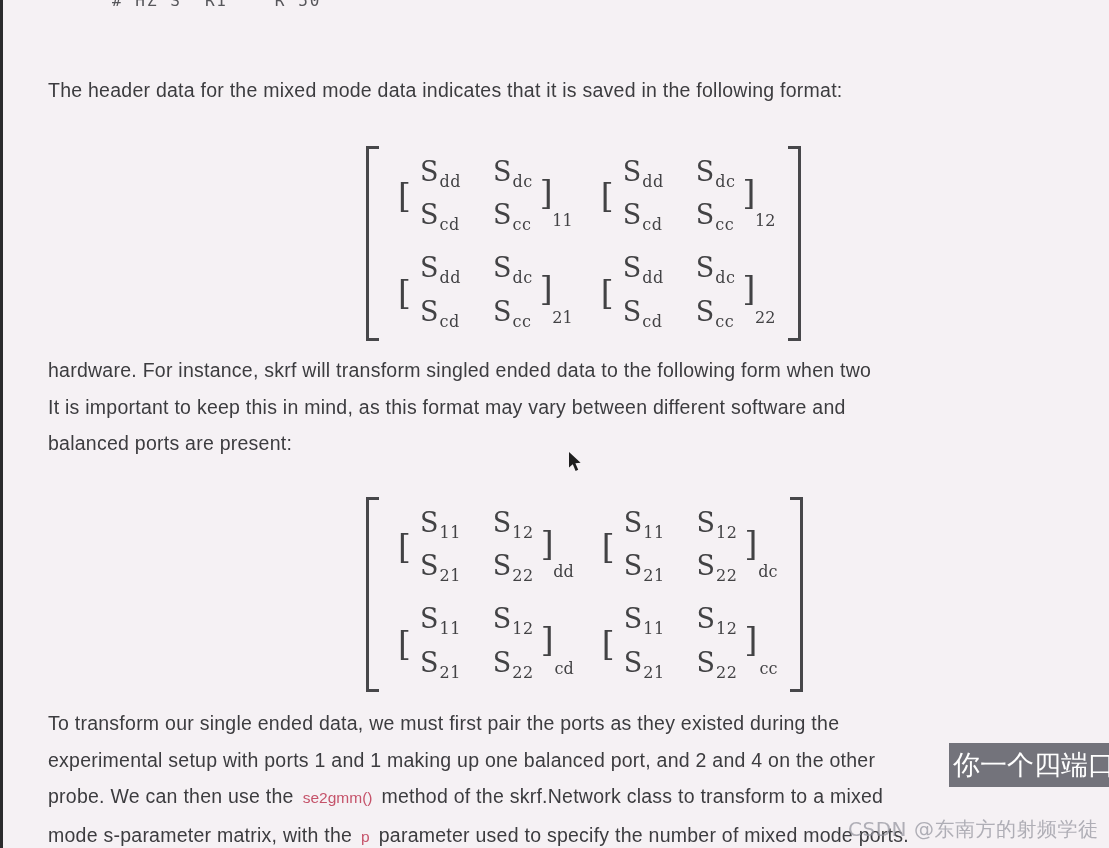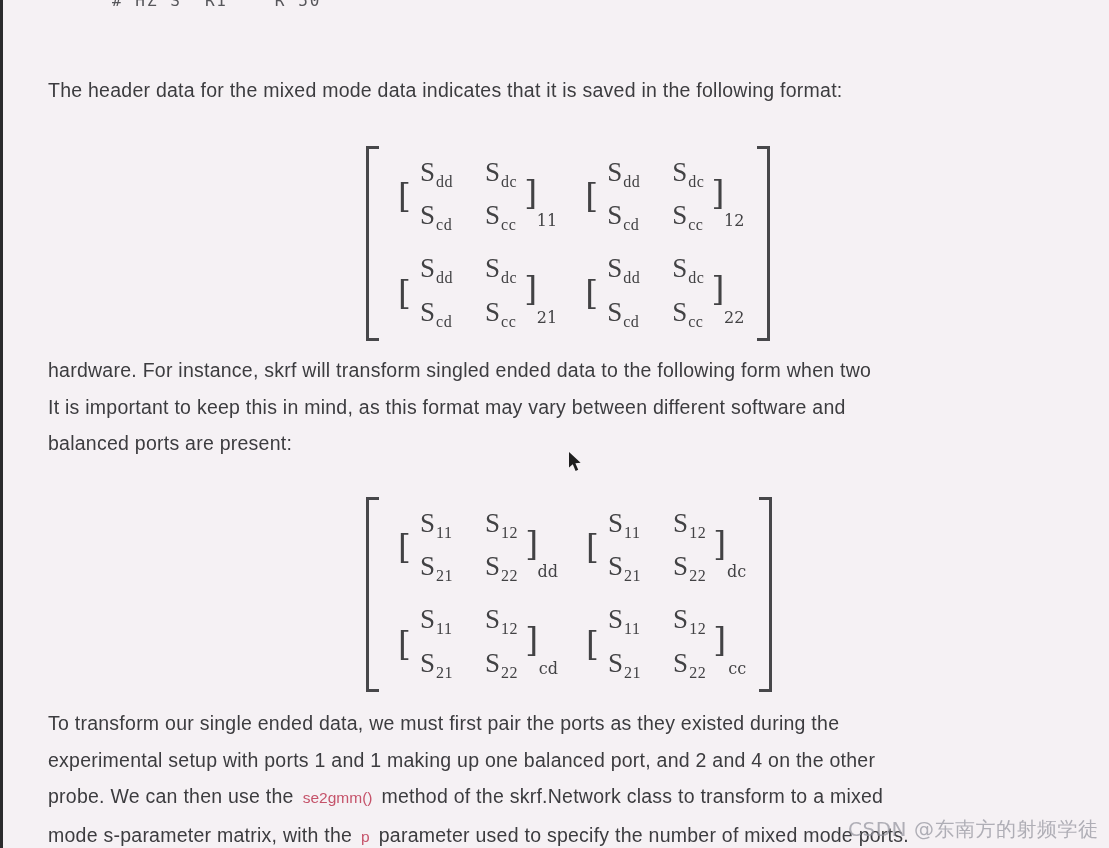--- a/index.html
+++ b/index.html
@@ -49,21 +49,21 @@
     column-gap:24px; row-gap:14px; padding:8px 8px 8px 14px;
   }
   .block {
     position:relative; display:grid; grid-template-columns:auto auto;
     column-gap:32px; row-gap:8px; padding:2px 42px 2px 24px;
   }
   .ib { font-size:33px; line-height:1; }
   .ib-open  { position:absolute; left:2px; top:50%; transform:translateY(-50%); }
   .ib-close { position:absolute; right:22px; top:22px; }
   .bsub { position:absolute; right:2px; bottom:6px; font-size:16px; }
-  .cell { font-size:27px; line-height:1.2; white-space:nowrap;font-family:Liberation Serif, serif; }
+  .cell { font-size:27px; line-height:1.2; white-space:nowrap; }
   .cell sub { font-size:16px; vertical-align:-6px; margin-left:1px; letter-spacing:0.5px; }
   
   .subtitle {
     position:absolute; left:949px; top:743px; width:160px; height:44px;
     background:rgba(97,97,106,0.88);
     color:#ffffff; font-family:"DejaVu Sans", sans-serif;
     font-size:27px; line-height:44px; white-space:nowrap;
     padding-left:4px; overflow:hidden; box-sizing:border-box;
   }
   .watermark {
@@ -194,15 +194,18 @@
     <div class="obracket r"></div>
   </div>
 
   <div class="para" style="top:705px;">
     <div class="line">To transform our single ended data, we must first pair the ports as they existed during the</div>
     <div class="line">experimental setup with ports 1 and 1 making up one balanced port, and 2 and 4 on the other</div>
     <div class="line"><span>probe. We can then use the</span><span class="code">se2gmm()</span><span>method of the skrf.Network class to transform to a mixed</span></div>
     <div class="line"><span>mode s-parameter matrix, with the</span><span class="code">p</span><span>parameter used to specify the number of mixed mode ports.</span></div>
   </div>
 
+  <div class="subtitle">
+    <span>你一个四端口</span>
+  </div>
 
   <div class="watermark">CSDN @东南方的射频学徒</div>
 </div>
 
 </body></html>

